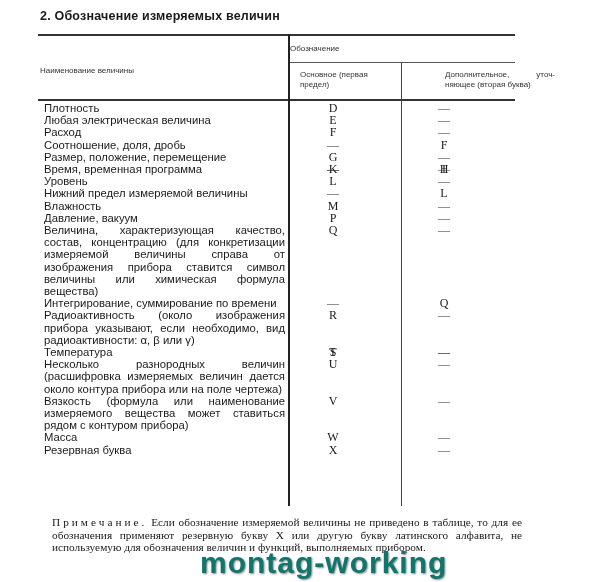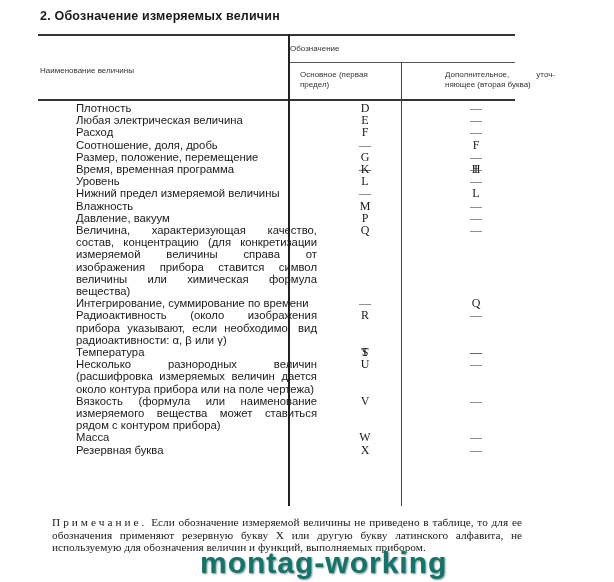--- a/index.html
+++ b/index.html
@@ -4,21 +4,21 @@
 <style>
   html, body { margin: 0; padding: 0; background: #ffffff; }
   body { width: 614px; height: 582px; position: relative; overflow: hidden;
          font-family: "Liberation Serif", serif; color: #1a1a1a; }
   .title { position: absolute; left: 40px; top: 9px; font-size: 12.5px; font-weight: bold;
            font-family: "Liberation Sans", sans-serif; letter-spacing: 0.2px; }
   .hrule { position: absolute; height: 1.5px; background: #333; }
   .vrule { position: absolute; width: 1.5px; background: #222; }
   .hdr { position: absolute; font-size: 8px; font-family: "Liberation Sans", sans-serif; color: #333; text-align: left; line-height: 10px; }
   .rows { position: absolute; left: 44px; top: 102px; width: 480px; }
-  .row { position: relative; margin-left: 32px; }
+  .row { position: relative; }
   .name { width: 241px; font-size: 11.3px; line-height: 12.2px; text-align: justify; font-family: "Liberation Sans", sans-serif; }
   .prim { position: absolute; left: 259px; top: 0; width: 60px; text-align: center; font-size: 12px; line-height: 12.2px; }
   .sec { position: absolute; left: 370px; top: 0; width: 60px; text-align: center; font-size: 12px; line-height: 12.2px; }
   .dash { color: #555; }
   .note { position: absolute; left: 44px; top: 516px; width: 470px; font-size: 11.3px; line-height: 12.6px;
           text-align: justify; font-family: "Liberation Serif", serif; margin-left: 8px; }
   .note .lead { letter-spacing: 3px; }
   .wm { position: absolute; left: 200px; top: 546px; font-size: 30px; font-weight: bold; color: #0f766e;
         font-family: "Liberation Sans", sans-serif; letter-spacing: 1px;
         text-shadow: 1px 1px 2px #888; }

